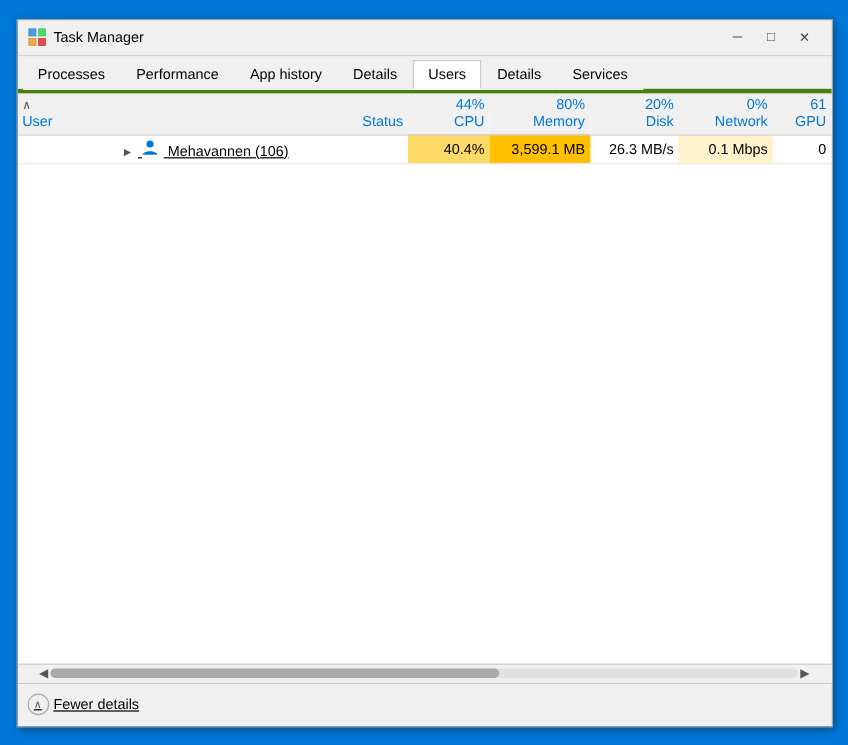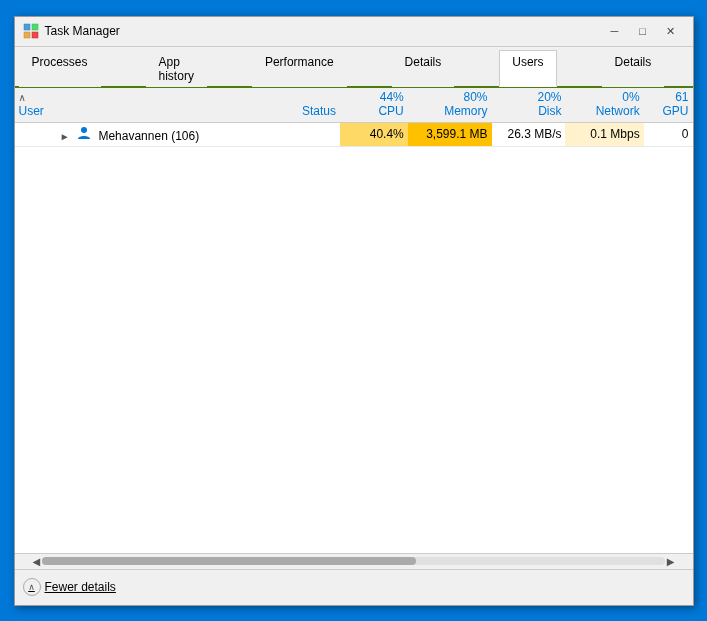--- a/index.html
+++ b/index.html
@@ -71,24 +71,23 @@
     }
     .menu-item {
       padding: 2px 8px;
       font-size: 12px;
       cursor: pointer;
       color: #000;
     }
     .tabs {
       display: flex;
       background: #f0f0f0;
-      border-bottom: 2px solid #4d7c0f;
+      border-bottom: 4px solid #4d7c0f;
       padding: 0 4px;
       padding-top: 2px;
-      gap: 45px;
     }
     .tab {
       padding: 4px 12px;
       font-size: 12px;
       cursor: pointer;
       border: 1px solid transparent;
       border-bottom: none;
       background: #f0f0f0;
       color: #000;
       position: relative;
@@ -159,21 +158,21 @@
       color: #555;
     }
     .data-table tbody tr {
       border-bottom: 1px solid #e8e8e8;
     }
     .data-table tbody td {
       padding: 3px 4px;
       text-align: right;
       white-space: nowrap;
     }
-    .data-table tbody td.col-user { text-align: center; }
+    .data-table tbody td.col-user { text-align: right; text-decoration: underline; }
 
     .user-row-main td.col-cpu { background: #ffd966; }
     .user-row-main td.col-memory { background: #ffc000; }
     .user-row-main td.col-network { background: #fff2cc; }
 
     .expand-btn {
       display: inline-flex;
       align-items: center;
       cursor: pointer;
       margin-right: 4px;
@@ -277,22 +276,22 @@
     <div class="title-bar-controls">
       <button class="title-bar-btn">─</button>
       <button class="title-bar-btn">□</button>
       <button class="title-bar-btn close">✕</button>
     </div>
   </div>
 
 
   <div class="tabs">
     <div class="tab">Processes</div>
+    <div class="tab">Performance</div>
     <div class="tab">App history</div>
-    <div class="tab">Performance</div>
     <div class="tab">Details</div>
     <div class="tab active">Users</div>
     <div class="tab">Details</div>
     <div class="tab">Services</div>
   </div>
 
   <div class="content">
     <div class="table-container">
       <table class="data-table">
         <thead>

